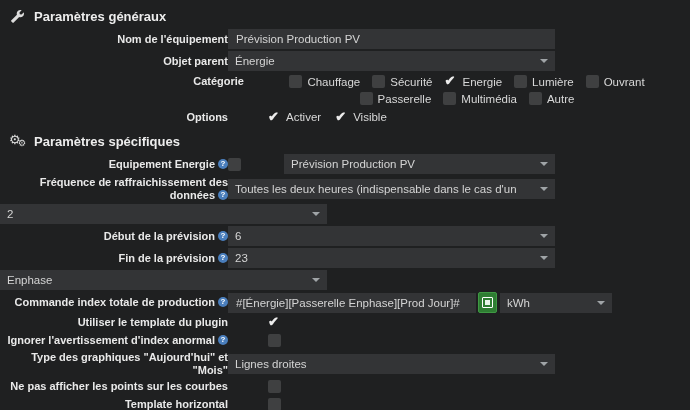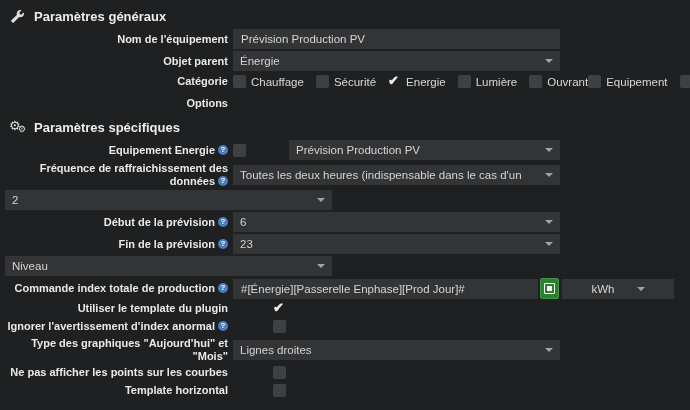--- a/index.html
+++ b/index.html
@@ -15,22 +15,22 @@
   .sec-title { font-weight:bold; font-size:13px; color:#ededed; }
   .hdr-icon { width:15px; height:15px; display:flex; align-items:center; justify-content:center; flex:none; }
   .gears { position:relative; width:15px; height:15px; font-family:"DejaVu Sans", sans-serif; color:#dcdcdc; }
   .gears .g1 { position:absolute; left:-1px; top:-2px; font-size:13px; line-height:15px; }
   .gears .g2 { position:absolute; left:8px; top:4px; font-size:9px; line-height:10px; }
 
   .row { display:flex; align-items:center; min-height:20px; margin-bottom:2px;border-radius:10px; }
   .row.short { min-height:14px; margin-bottom:4px;gap:40px; }
   .row.cats { align-items:flex-start; }
   .lbl { width:228px; flex:none; text-align:right; font-weight:bold; font-size:11px; line-height:13px; color:#e9e9e9; }
-  .cats .lbl { padding-top:2px; }
-  .ctl { margin-left:5px; display:flex; align-items:center; flex:1; min-width:0; }
+  .cats .lbl { padding-top:2px;margin-left:16px; }
+  .ctl { display:flex; align-items:center; flex:1; min-width:0; }
 
   .help { display:inline-block; width:10px; height:10px; border-radius:50%; background:#4a7ebc;
           color:#fff; font-size:8px; line-height:10px; text-align:center; font-weight:bold;
           margin-left:3px; vertical-align:2px; }
   .help::before { content:"?"; }
 
   .txt { background:#333436; border:0; outline:0; height:20px; padding:0 8px; font-size:11.5px;
          color:#d4d4d4; font-family:"Liberation Sans", sans-serif; }
   .select { background:#333436; height:20px; padding:0 7px; display:flex; align-items:center;
             justify-content:space-between; cursor:pointer; font-size:11.5px; color:#d4d4d4; gap:22px; }
@@ -40,31 +40,31 @@
   .w-main { width:327px; flex:none; }
 
   .cb { width:13px; height:13px; background:#3f4041; border-radius:2px; display:inline-block;
         flex:none; position:relative; cursor:pointer; }
   .cb.checked { background:transparent; }
   .cb.checked::before { content:"✔"; position:absolute; left:0; top:-2px; color:#ececec;
                         font-size:13px; line-height:15px; font-weight:bold; }
 
   .cat-line { display:flex; align-items:center; gap:12px; height:17px; }
   .cat-item, .opt-item { display:flex; align-items:center; gap:5px; font-size:11.5px; color:#d8d8d8; }
-  .cat-col { display:flex; flex-direction:row; }
+  .cat-col { display:flex; flex-direction:column; }
 
   .eg-select { width:271px; margin-left:43px; flex:none; }
 
-  .cmd-input { width:305px; flex:none; }
+  .cmd-input { width:248px; flex:none; }
   .cmd-btn { width:19px; height:21px; margin-left:2px; background:#2e7d32; border:1px solid #3f9944;
              border-radius:2px; display:flex; align-items:center; justify-content:center; cursor:pointer; flex:none; }
   .list-icon { width:11px; height:11px; border:1px solid #fff; border-radius:1px;
                display:flex; align-items:center; justify-content:center; }
   .list-icon::before { content:""; width:5px; height:5px; background:#e8f5e9; display:block; }
-  .unit-select { width:112px; margin-left:3px; flex:none;justify-content:center; }
+  .unit-select { width:112px; margin-left:3px; flex:none; }
 </style>
 </head>
 <body>
 
 <div class="page">
 
   <div class="sec-header">
     <span class="hdr-icon">
       <svg width="13" height="13" viewBox="0 0 512 512">
           <path fill="#dcdcdc" d="M507.73 109.1c-2.24-9.03-13.54-12.09-20.12-5.51l-74.36 74.36-67.88-11.31-11.31-67.88 74.36-74.36c6.62-6.62 3.43-17.9-5.66-20.16-47.38-11.74-99.55.91-136.58 37.93-39.64 39.64-50.55 97.1-33.05 146.72L6.53 415.57c-8.69 8.68-8.69 22.76 0 31.45l58.45 58.45c8.68 8.68 22.76 8.68 31.45 0l226.39-226.39c49.62 17.5 107.07 6.59 146.72-33.05 37.07-37.07 49.7-89.32 38.19-136.93z"></path>
@@ -111,36 +111,46 @@
             <span>Lumière</span>
           </span>
         <span class="cat-item">
             <span class="cb"></span>
             <span>Ouvrant</span>
           </span>
       </div>
       <div class="cat-line">
         <span class="cat-item">
             <span class="cb"></span>
-            <span>Equipement</span>
+            <span>Passerelle</span>
           </span>
         <span class="cat-item">
             <span class="cb"></span>
             <span>Multimédia</span>
           </span>
         <span class="cat-item">
             <span class="cb"></span>
             <span>Autre</span>
           </span>
       </div>
     </div>
   </div>
 
   <div class="row short" style="min-height:16px;">
     <div class="lbl">Options</div>
+    <div class="ctl" style="gap:14px;">
+      <span class="opt-item">
+          <span class="cb checked"></span>
+          <span>Activer</span>
+        </span>
+      <span class="opt-item">
+          <span class="cb checked"></span>
+          <span>Visible</span>
+        </span>
+    </div>
   </div>
 
   <div class="sec-header">
     <span class="hdr-icon">
       <span class="gears">
           <span class="g1">⚙</span>
           <span class="g2">⚙</span>
         </span>
     </span>
     <span class="sec-title">Paramètres spécifiques</span>
@@ -192,21 +202,21 @@
       <div class="select w-main">
         <span>23</span>
         <i class="caret"></i>
       </div>
     </div>
   </div>
 
   <div class="row">
     <div class="ctl">
       <div class="select w-main">
-        <span>Niveau</span>
+        <span>Enphase</span>
         <i class="caret"></i>
       </div>
     </div>
   </div>
 
   <div class="row">
     <div class="lbl"><span>Commande index totale de production</span><span class="help"></span></div>
     <div class="ctl">
       <input class="txt cmd-input" type="text" value="#[Énergie][Passerelle Enphase][Prod Jour]#" style="">
       <span class="cmd-btn">

